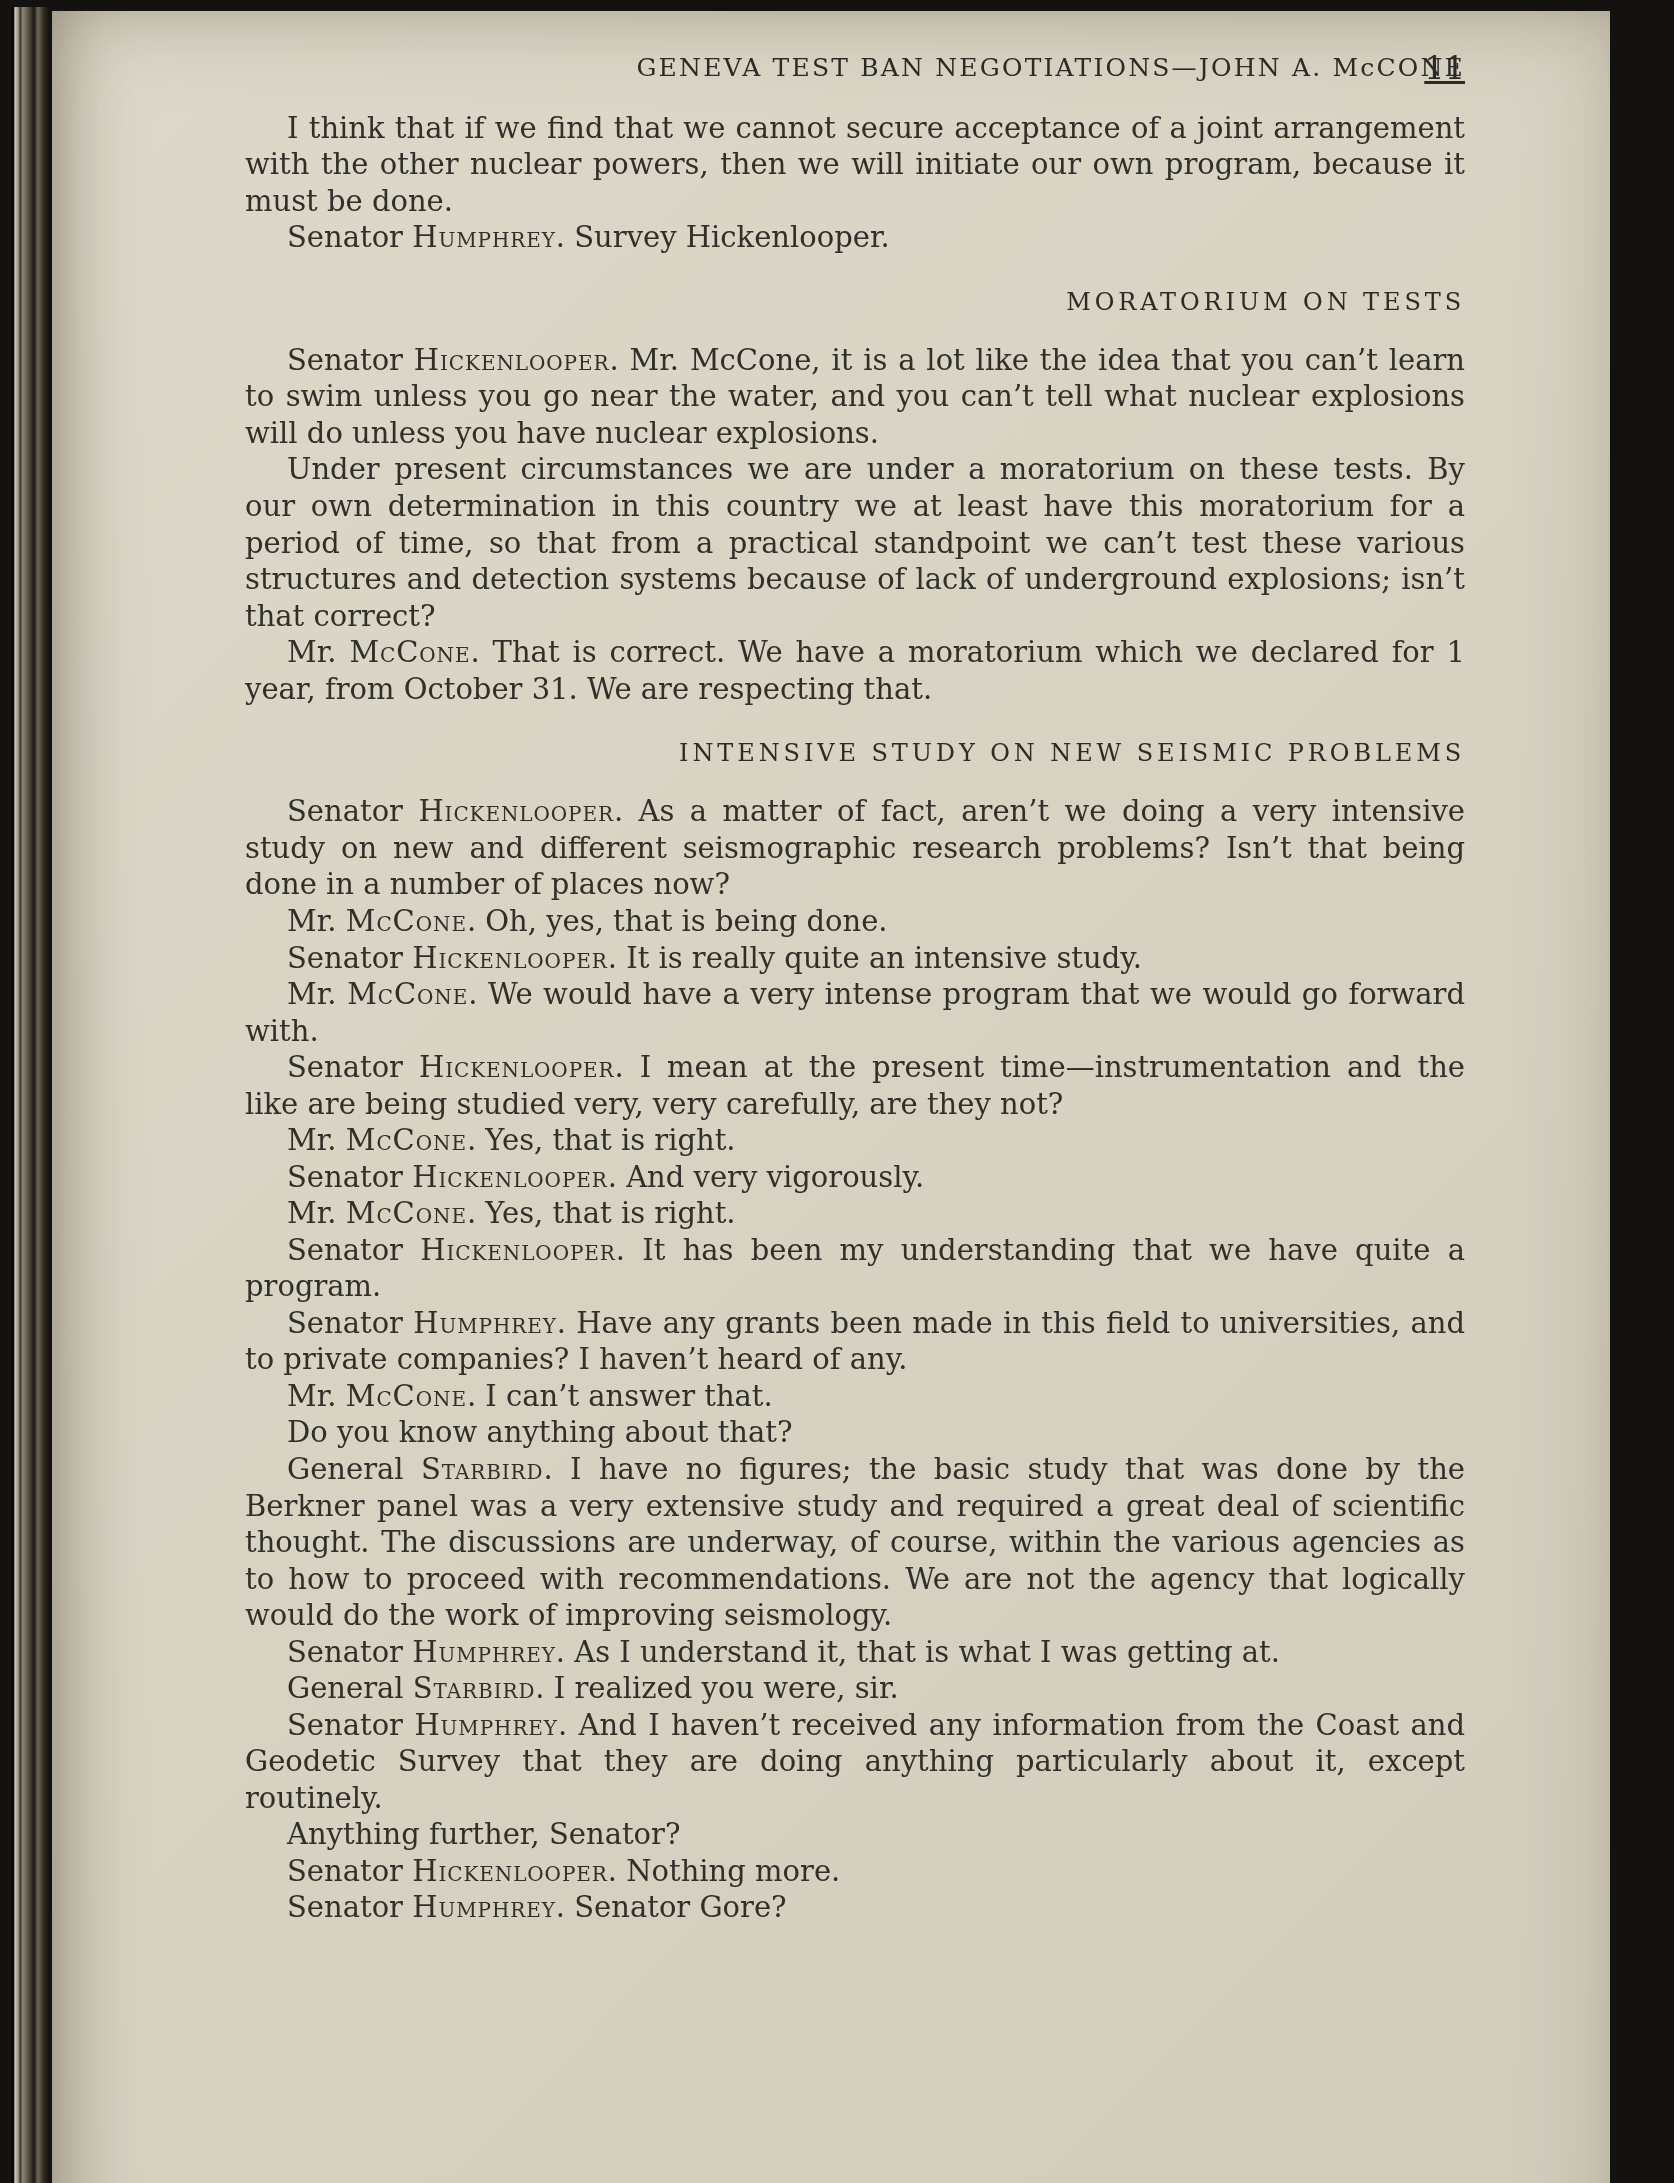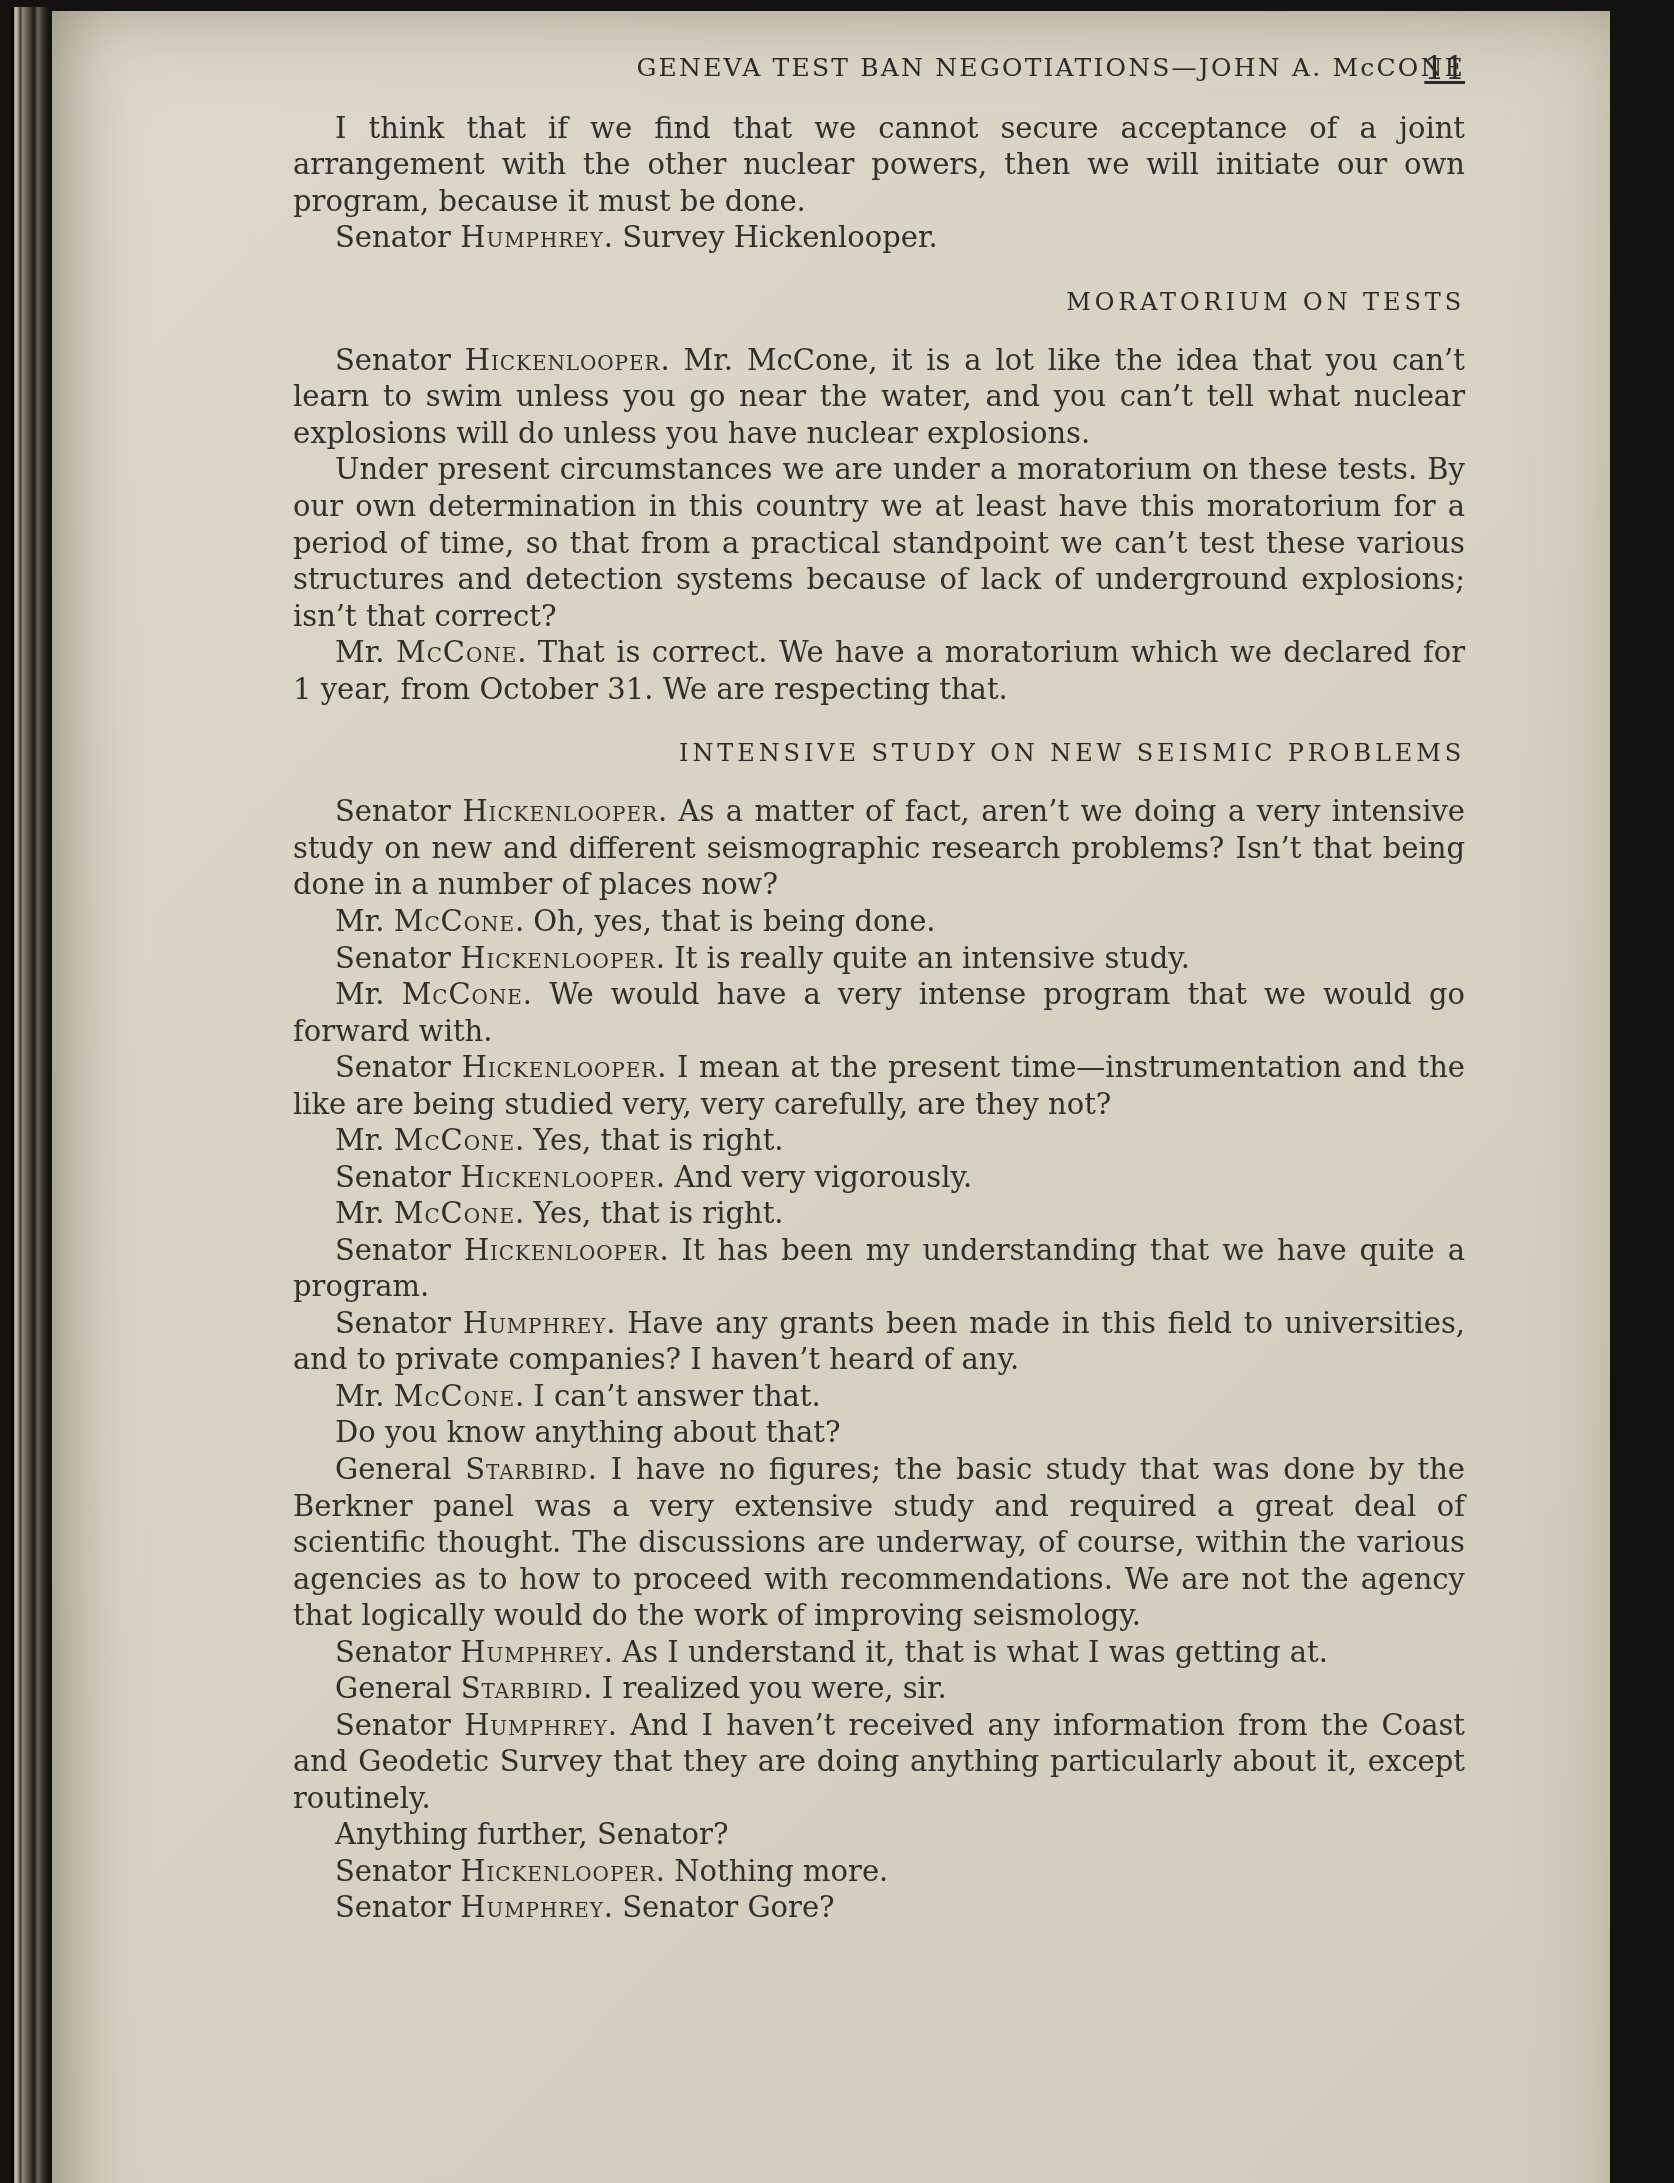--- a/index.html
+++ b/index.html
@@ -64,21 +64,20 @@
     font-size: 32px;
     letter-spacing: 0;
     text-decoration: underline;
   }
 
   .body-text {
     font-size: 29px;
     line-height: 1.26;
     text-align: justify;
     color: #312f2a;
-    margin-left: 48px;
   }
   .para {
     margin: 0;
     text-indent: 42px;
   }
   .section-heading {
     text-align: right;
     text-indent: 0;
     font-size: 24px;
     letter-spacing: 3.9px;

